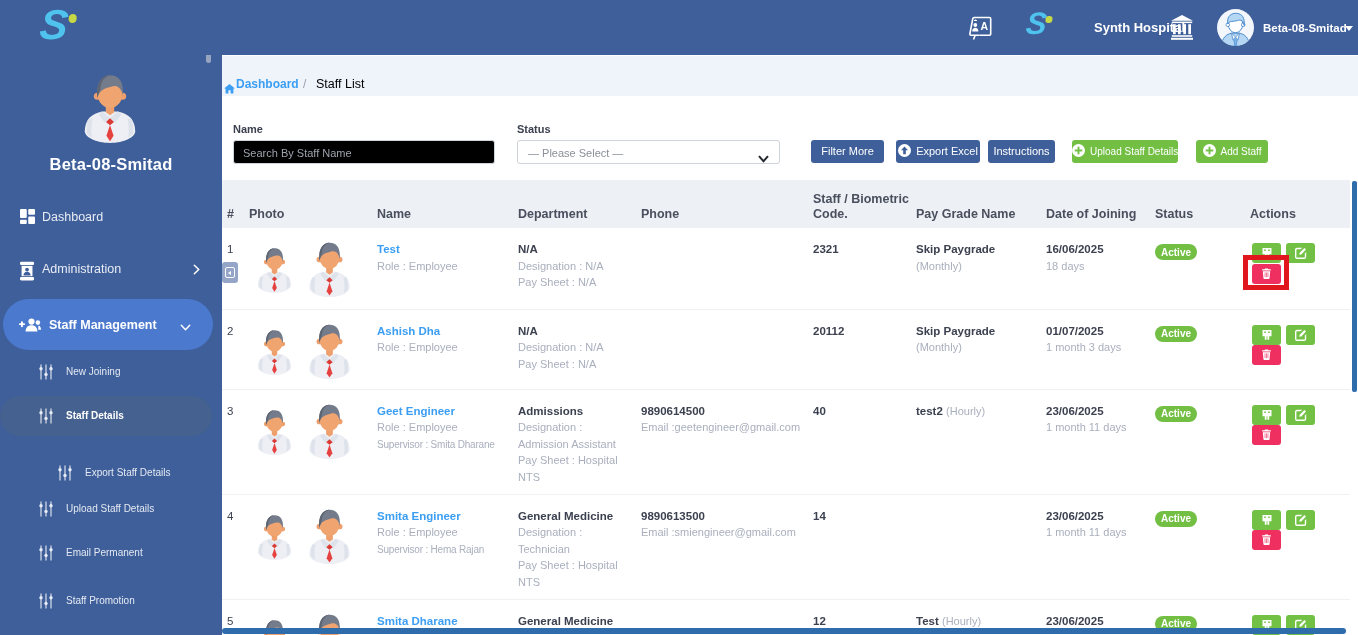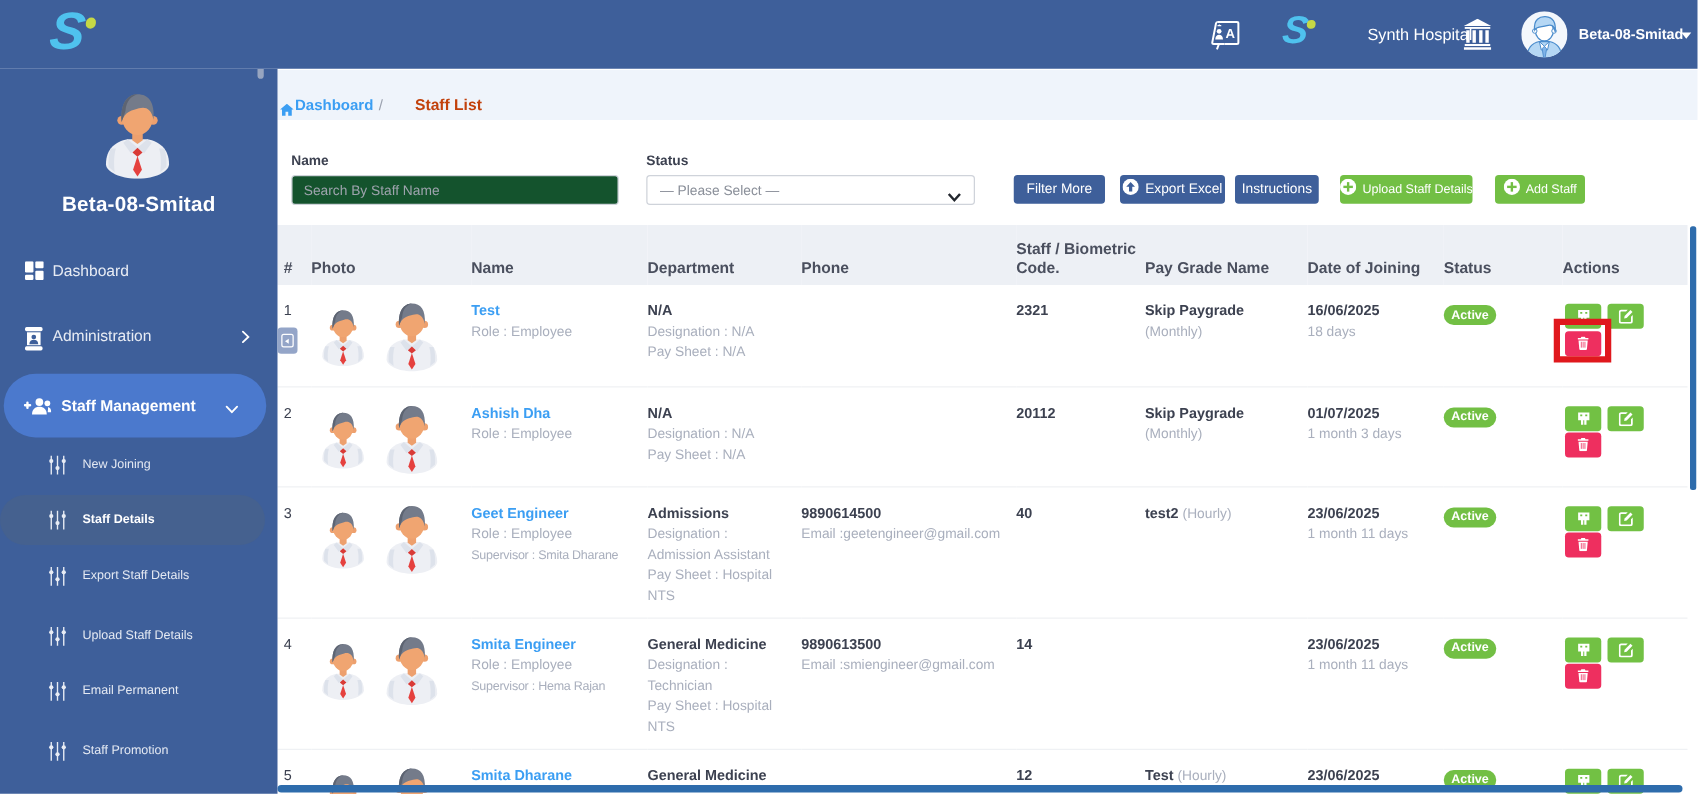--- a/index.html
+++ b/index.html
@@ -3,21 +3,21 @@
 <meta charset="utf-8">
 <style>
 * { margin:0; padding:0; box-sizing:border-box; }
 html,body { width:1358px; height:635px; overflow:hidden; font-family:"Liberation Sans", sans-serif; background:#fff; }
 #navbar { position:absolute; left:0; top:0; width:1358px; height:55px; background:#3e5f9a; z-index:30; }
 .slogo { position:absolute; font-style:italic; font-weight:bold; color:#4fc2ee; font-family:"Liberation Sans",sans-serif; }
 .slogo .dot { position:absolute; border-radius:50%; background:#c6d845; }
 #logo-main { left:40px; top:1px; font-size:42px; transform:skewX(-6deg); }
 #logo-main .dot { width:8.5px; height:8.5px; right:-8px; top:13px; }
 .nav-ico { position:absolute; top:0; }
-#nav-hosp { position:absolute; left:1094px; top:20px; color:#fff; font-size:13px; font-weight:normal; white-space:nowrap; }
+#nav-hosp { position:absolute; left:1094px; top:20px; color:#fff; font-size:13px; font-weight:bold; white-space:nowrap; }
 #logo-small { left:1026px; top:6px; font-size:31px; transform:skewX(-6deg); }
 #logo-small .dot { width:6.5px; height:6.5px; right:-5px; top:10px; }
 #nav-user { position:absolute; left:1263px; top:22px; color:#fff; font-size:11.5px; font-weight:bold; white-space:nowrap; }
 #nav-caret { position:absolute; left:1345px; top:26px; width:0; height:0; border-left:4px solid transparent; border-right:4px solid transparent; border-top:5px solid #fff; }
 #nav-avatar { position:absolute; left:1217px; top:9px; }
 
 #sidebar { position:absolute; left:0; top:55px; width:222px; height:580px; background:#3e5f9a; z-index:20; }
 #sb-thumb { position:absolute; left:206px; top:0px; width:5px; height:8px; background:#97a5c0; border-radius:0 0 3px 3px; }
 #sb-avatar { position:absolute; left:81px; top:17px; }
 #sb-name { position:absolute; left:0; top:100px; width:222px; text-align:center; color:#fff; font-size:16.5px; font-weight:bold; letter-spacing:0.2px; }
@@ -28,36 +28,36 @@
 #mi-dash { top:142px; }
 #mi-admin { top:194px; }
 #mi-staff { top:244px; height:51px; background:#4b79cd; width:210px; left:3px; border-radius:26px; color:#fff; font-weight:bold; }
 #mi-staff .ico { left:16px; }
 #mi-staff .txt { left:46px; }
 .smi { position:absolute; left:0; width:212px; height:40px; color:#e4e9f2; font-size:10px; }
 .smi .ico { position:absolute; left:38px; top:50%; margin-top:-8px; }
 .smi .txt { position:absolute; left:66px; top:50%; margin-top:-8px; line-height:16px; }
 #smi-1 { top:297px; }
 #smi-2 { top:341px; background:#45618f; border-radius:20px; color:#fff; font-weight:bold; }
-#smi-3 { top:386px; }
+#smi-3 { top:398px;margin-left:19px; }
 #smi-4 { top:434px; }
 #smi-5 { top:478px; }
 #smi-6 { top:526px; }
 
 #main { position:absolute; left:222px; top:55px; width:1136px; height:580px; background:#fff; }
 #breadcrumb { position:absolute; left:0; top:1px; width:1136px; height:40px; background:#eff4fb; }
 #bc-home { position:absolute; left:2px; top:24px; }
 #bc-dash { position:absolute; left:14px; top:21px; color:#3b9ef3; font-size:12px; font-weight:bold; }
 #bc-sep { position:absolute; left:81px; top:21px; color:#9aa0ae; font-size:12px; }
-#bc-cur { position:absolute; left:110px; top:21px; color:#c2410c; font-size:12.5px; font-weight:bold; }
+#bc-cur { position:absolute; left:94px; top:21px; color:#000000; font-size:12.5px; font-weight:normal; }
 
 .flabel { position:absolute; top:68px; color:#3c4150; font-size:11px; font-weight:bold; }
 #fl-name { left:11px; }
 #fl-status { left:295px; }
-#f-input { position:absolute; left:11px; top:85px; width:262px; height:24px; border:1px solid #cfd3da; border-radius:3px; background:#14532d; }
+#f-input { position:absolute; left:11px; top:85px; width:262px; height:24px; border:1px solid #cfd3da; border-radius:3px; background:#000000; }
 #f-input .ph { position:absolute; left:9px; top:6px; color:#9ea3ad; font-size:11px; }
 #f-select { position:absolute; left:295px; top:85px; width:263px; height:24px; border:1px solid #cfd3da; border-radius:3px; background:#fff; }
 #f-select .ph { position:absolute; left:10px; top:6px; color:#8a8f99; font-size:11px; }
 #f-select .car { position:absolute; right:10px; top:8px; }
 .btn { position:absolute; top:85px; height:23px; border-radius:3px; color:#fff; font-size:11px; text-align:center; line-height:23px; font-weight:normal; white-space:nowrap; }
 .btn-blue { background:#3e5f9a; }
 .btn-green { background:#72bf44; font-size:10px; }
 #b1 { left:589px; width:73px; }
 #b2 { left:674px; width:84px; }
 #b3 { left:766px; width:67px; }

